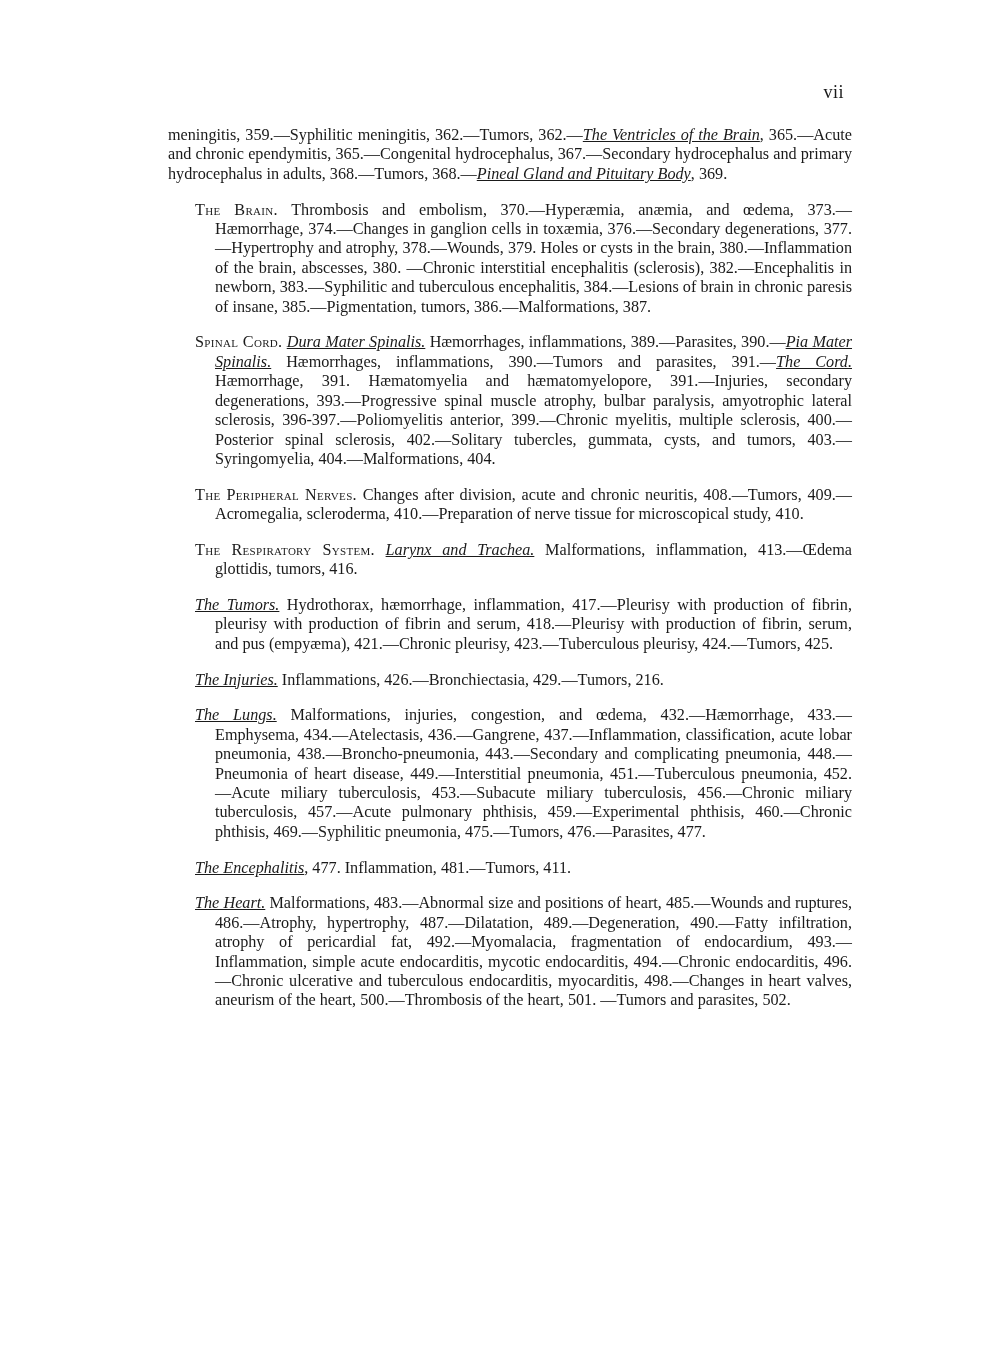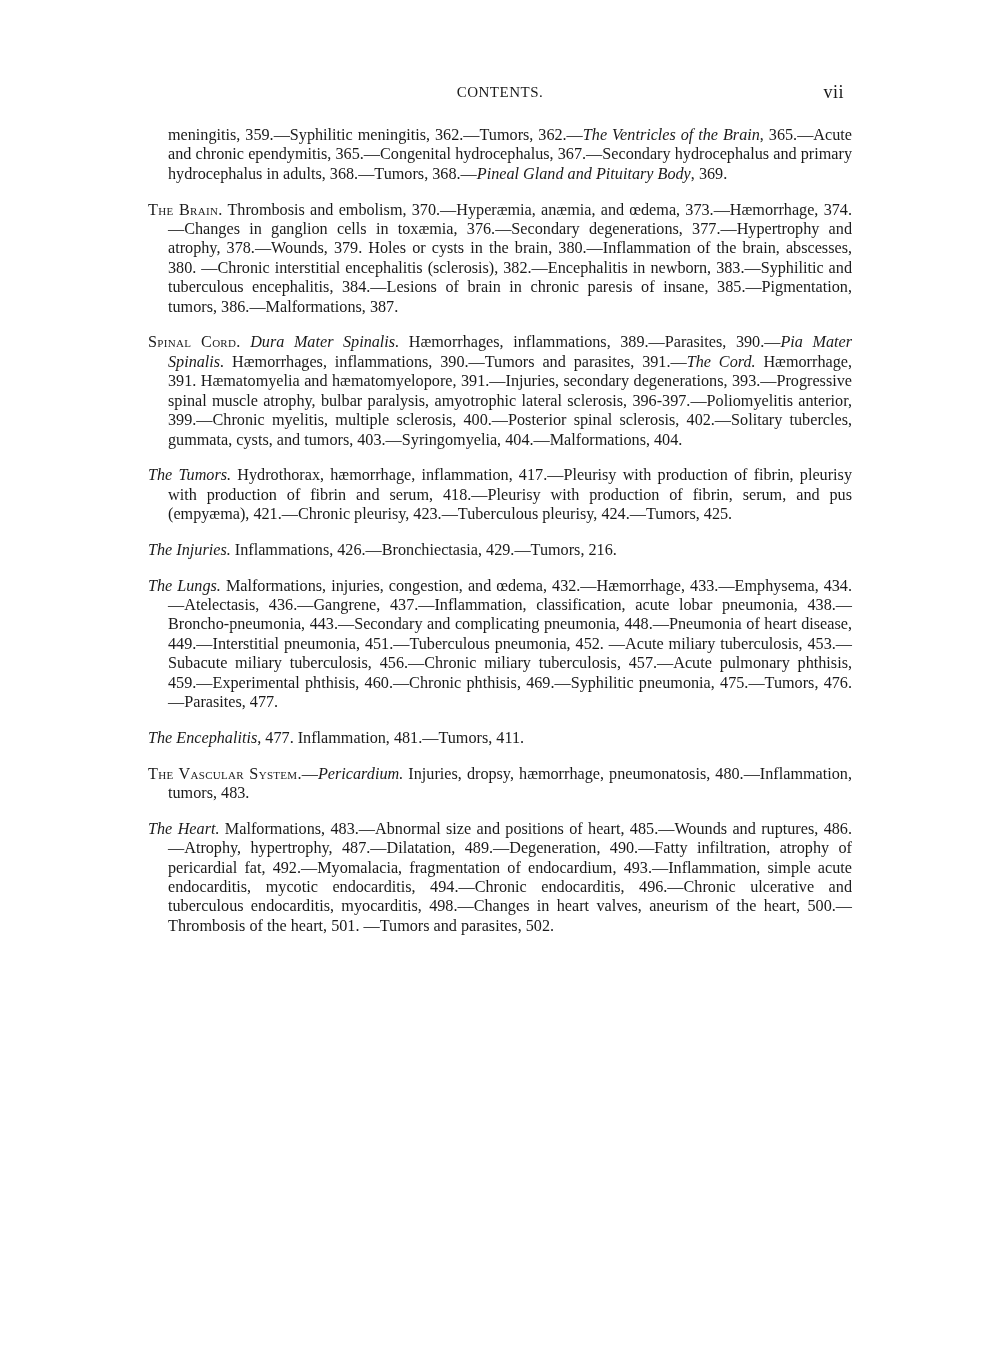--- a/index.html
+++ b/index.html
@@ -31,54 +31,55 @@
   }
   .entries { margin-top: 18px; }
   .entry {
     font-size: 16.2px;
     line-height: 19.45px;
     text-align: justify;
     text-align-last: left;
     padding-left: 20px;
     text-indent: -20px;
     margin-bottom: 6px;
+    margin-left: 47px;
   }
   .entry.continuation {
     padding-left: 40px;
     text-indent: 0;
     margin-left: 0;
   }
   .sc { font-variant: small-caps; letter-spacing: 0.3px; }
-  .it { font-style: italic; }
+  .it { font-style: italic; text-decoration: underline; }
 </style>
 </head>
 <body>
 
 <div class="page">
   <div class="running-head">
-    <span class="title">CONTENTS.</span>
     <span class="folio">vii</span>
   </div>
 
   <div class="entries">
 
     <p class="entry continuation" style="padding-left:20px;margin-top:0;"><span>meningitis, 359.—Syphilitic meningitis, 362.—Tumors, 362.—</span><span class="it">The Ventricles of the Brain</span><span>, 365.—Acute and chronic ependymitis, 365.—Congenital hydrocephalus, 367.—Secondary hydrocephalus and primary hydrocephalus in adults, 368.—Tumors, 368.—</span><span class="it">Pineal Gland and Pituitary Body</span><span>, 369.</span></p>
 
     <p class="entry"><span class="sc">The Brain.</span><span> Thrombosis and embolism, 370.—Hyperæmia, anæmia, and œdema, 373.—Hæmorrhage, 374.—Changes in ganglion cells in toxæmia, 376.—Secondary degenerations, 377.—Hypertrophy and atrophy, 378.—Wounds, 379. Holes or cysts in the brain, 380.—Inflammation of the brain, abscesses, 380. —Chronic interstitial encephalitis (sclerosis), 382.—Encephalitis in newborn, 383.—Syphilitic and tuberculous encephalitis, 384.—Lesions of brain in chronic paresis of insane, 385.—Pigmentation, tumors, 386.—Malformations, 387.</span></p>
 
     <p class="entry"><span class="sc">Spinal Cord.</span><span> </span><span class="it">Dura Mater Spinalis.</span><span> Hæmorrhages, inflammations, 389.—Parasites, 390.—</span><span class="it">Pia Mater Spinalis.</span><span> Hæmorrhages, inflammations, 390.—Tumors and parasites, 391.—</span><span class="it">The Cord.</span><span> Hæmorrhage, 391. Hæmatomyelia and hæmatomyelopore, 391.—Injuries, secondary degenerations, 393.—Progressive spinal muscle atrophy, bulbar paralysis, amyotrophic lateral sclerosis, 396-397.—Poliomyelitis anterior, 399.—Chronic myelitis, multiple sclerosis, 400.—Posterior spinal sclerosis, 402.—Solitary tubercles, gummata, cysts, and tumors, 403.—Syringomyelia, 404.—Malformations, 404.</span></p>
 
+    <p class="entry"><span class="sc">The Peripheral Nerves.</span><span> Changes after division, acute and chronic neuritis, 408.—Tumors, 409.—Acromegalia, scleroderma, 410.—Preparation of nerve tissue for microscopical study, 410.</span></p>
 
+    <p class="entry"><span class="sc">The Respiratory System.</span><span> </span><span class="it">Larynx and Trachea.</span><span> Malformations, inflammation, 413.—Œdema glottidis, tumors, 416.</span></p>
 
     <p class="entry"><span class="it">The Tumors.</span><span> Hydrothorax, hæmorrhage, inflammation, 417.—Pleurisy with production of fibrin, pleurisy with production of fibrin and serum, 418.—Pleurisy with production of fibrin, serum, and pus (empyæma), 421.—Chronic pleurisy, 423.—Tuberculous pleurisy, 424.—Tumors, 425.</span></p>
 
     <p class="entry"><span class="it">The Injuries.</span><span> Inflammations, 426.—Bronchiectasia, 429.—Tumors, 216.</span></p>
 
     <p class="entry"><span class="it">The Lungs.</span><span> Malformations, injuries, congestion, and œdema, 432.—Hæmorrhage, 433.—Emphysema, 434.—Atelectasis, 436.—Gangrene, 437.—Inflammation, classification, acute lobar pneumonia, 438.—Broncho-pneumonia, 443.—Secondary and complicating pneumonia, 448.—Pneumonia of heart disease, 449.—Interstitial pneumonia, 451.—Tuberculous pneumonia, 452. —Acute miliary tuberculosis, 453.—Subacute miliary tuberculosis, 456.—Chronic miliary tuberculosis, 457.—Acute pulmonary phthisis, 459.—Experimental phthisis, 460.—Chronic phthisis, 469.—Syphilitic pneumonia, 475.—Tumors, 476.—Parasites, 477.</span></p>
 
     <p class="entry"><span class="it">The Encephalitis</span><span>, 477. Inflammation, 481.—Tumors, 411.</span></p>
 
-    <p class="entry"><span class="sc">The Vascular System.</span><span>—</span><span class="it">Pericardium.</span><span> Injuries, dropsy, hæmorrhage, pneumonatosis, 480.—Inflammation, tumors, 483.</span></p>
 
     <p class="entry"><span class="it">The Heart.</span><span> Malformations, 483.—Abnormal size and positions of heart, 485.—Wounds and ruptures, 486.—Atrophy, hypertrophy, 487.—Dilatation, 489.—Degeneration, 490.—Fatty infiltration, atrophy of pericardial fat, 492.—Myomalacia, fragmentation of endocardium, 493.—Inflammation, simple acute endocarditis, mycotic endocarditis, 494.—Chronic endocarditis, 496.—Chronic ulcerative and tuberculous endocarditis, myocarditis, 498.—Changes in heart valves, aneurism of the heart, 500.—Thrombosis of the heart, 501. —Tumors and parasites, 502.</span></p>
 
   </div>
 </div>
 
 </body></html>

